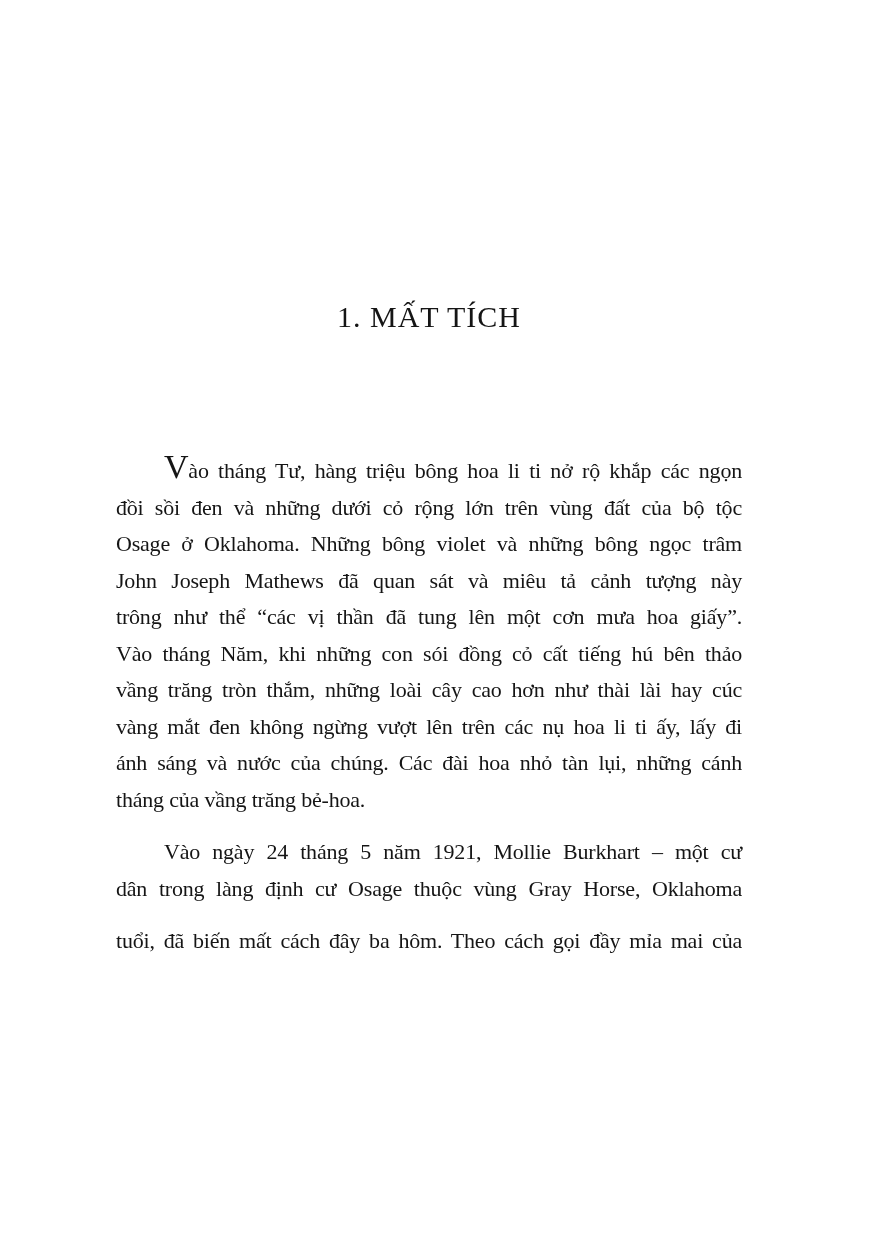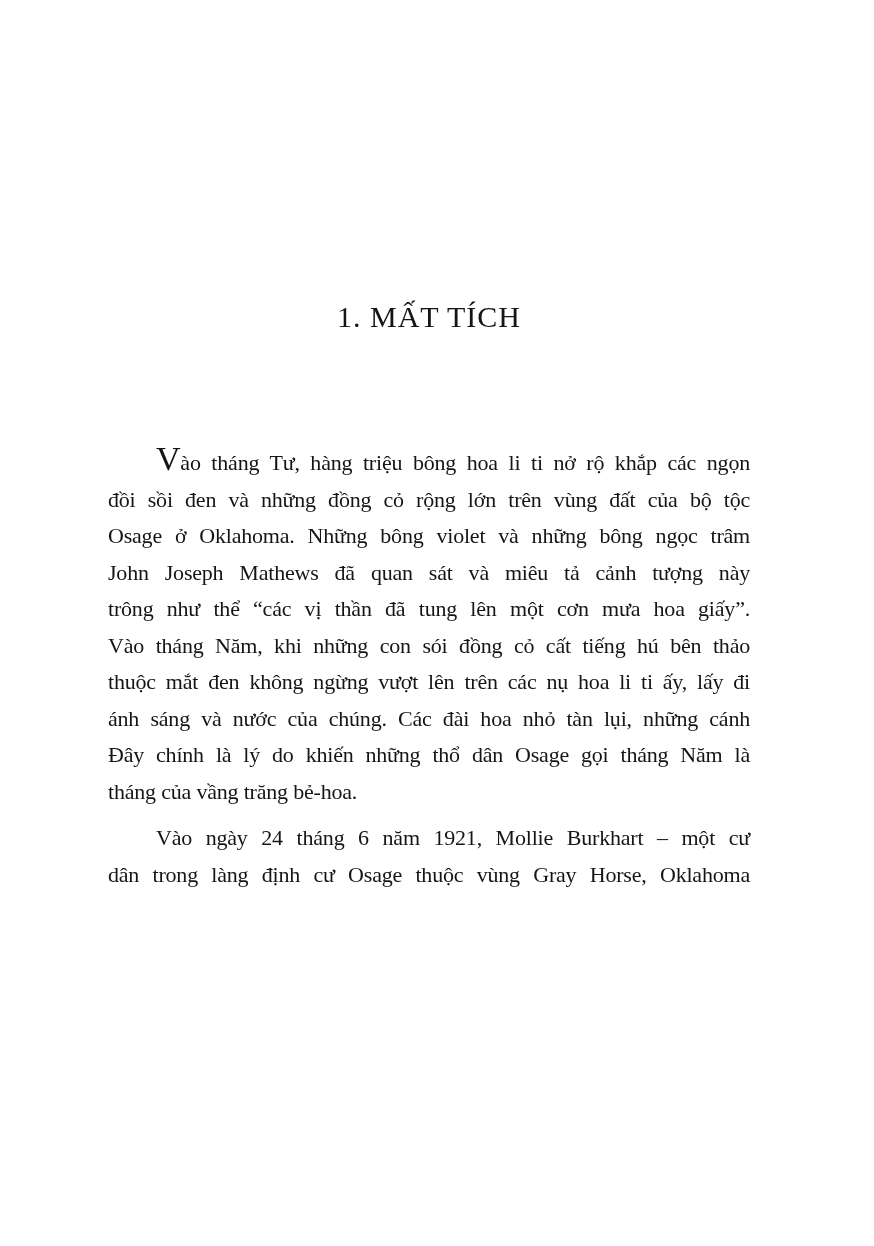--- a/index.html
+++ b/index.html
@@ -26,21 +26,21 @@
   }
   .body-text {
     position: absolute;
     top: 437px;
     left: 100px;
     width: 658px;
     font-size: 22px;
     line-height: 36.5px;
     letter-spacing: -0.2px;
   }
-  .paragraph { margin: 8px; }
+  .paragraph { margin: 16px; }
   .paragraph + .paragraph { margin-top: 10px; }
   .line {
     text-align: justify;
     text-align-last: justify;
   }
   .line.short-last {
     text-align-last: left;
   }
   .line.indent {
     text-indent: 48px;
@@ -51,30 +51,31 @@
   }
 </style>
 </head>
 <body>
 
 <div class="page" style="background: rgb(255, 255, 255); color: rgb(21, 21, 21);">
   <h1 class="chapter-title">1. MẤT TÍCH</h1>
   <div class="body-text" id="body-text">
       <div class="paragraph">
         <div class="line indent"><span class="initial-cap">V</span><span>ào tháng Tư, hàng triệu bông hoa li ti nở rộ khắp các ngọn</span></div>
-        <div class="line">đồi sồi đen và những đồng cỏ rộng lớn trên vùng đất của bộ tộc</div>
+        <div class="line">đồi sồi đen và những dưới cỏ rộng lớn trên vùng đất của bộ tộc</div>
         <div class="line">Osage ở Oklahoma. Những bông violet và những bông ngọc trâm</div>
         <div class="line">John Joseph Mathews đã quan sát và miêu tả cảnh tượng này</div>
         <div class="line">trông như thể “các vị thần đã tung lên một cơn mưa hoa giấy”.</div>
         <div class="line">Vào tháng Năm, khi những con sói đồng cỏ cất tiếng hú bên thảo</div>
-        <div class="line">thuộc mắt đen không ngừng vượt lên trên các nụ hoa li ti ấy, lấy đi</div>
+        <div class="line">vầng trăng tròn thắm, những loài cây cao hơn như thài lài hay cúc</div>
+        <div class="line">vàng mắt đen không ngừng vượt lên trên các nụ hoa li ti ấy, lấy đi</div>
         <div class="line">ánh sáng và nước của chúng. Các đài hoa nhỏ tàn lụi, những cánh</div>
-        <div class="line">Đây chính là lý do khiến những thổ dân Osage gọi tháng Năm là</div>
         <div class="line short-last">tháng của vầng trăng bẻ-hoa.</div>
       </div>
       <div class="paragraph">
-        <div class="line indent">Vào ngày 24 tháng 6 năm 1921, Mollie Burkhart – một cư</div>
+        <div class="line indent">Vào ngày 24 tháng 5 năm 1921, Mollie Burkhart – một cư</div>
         <div class="line">dân trong làng định cư Osage thuộc vùng Gray Horse, Oklahoma</div>
       </div>
       <div class="paragraph">
+        <div class="line">tuổi, đã biến mất cách đây ba hôm. Theo cách gọi đầy mỉa mai của</div>
       </div>
     </div>
 </div>
 
 </body></html>

